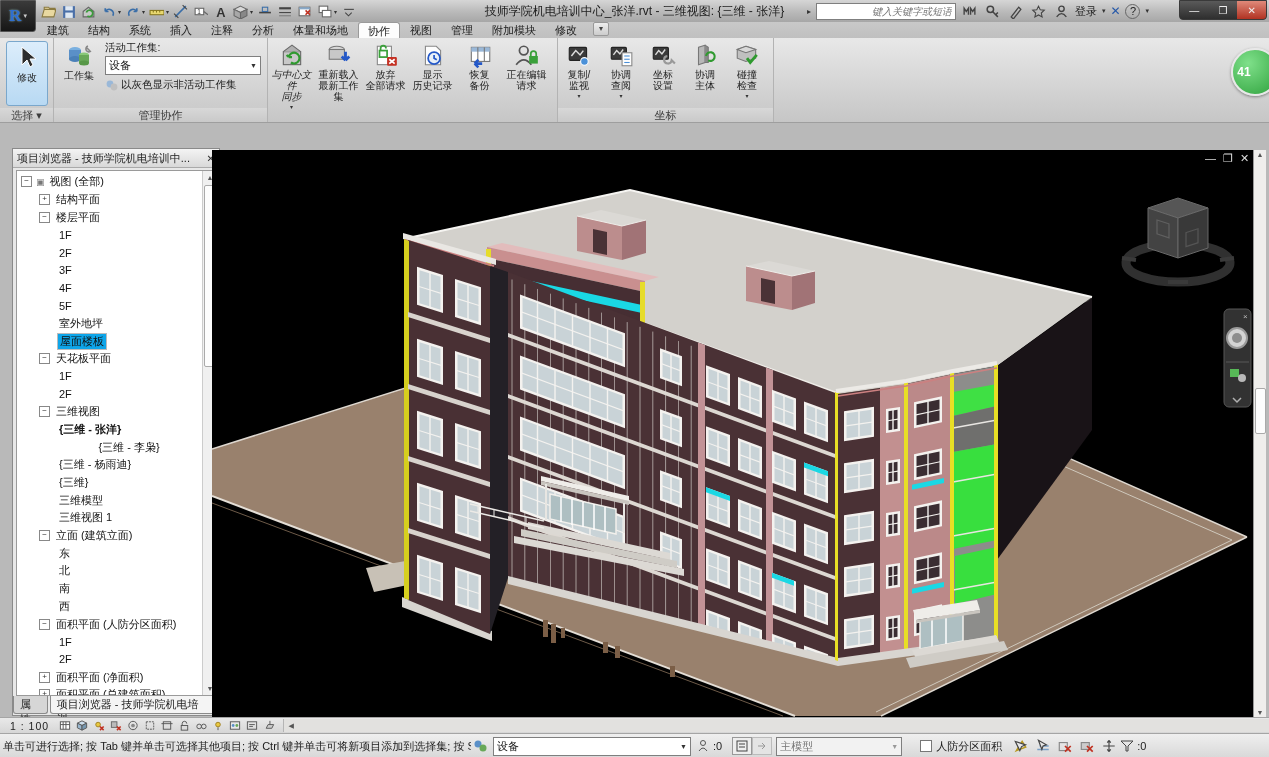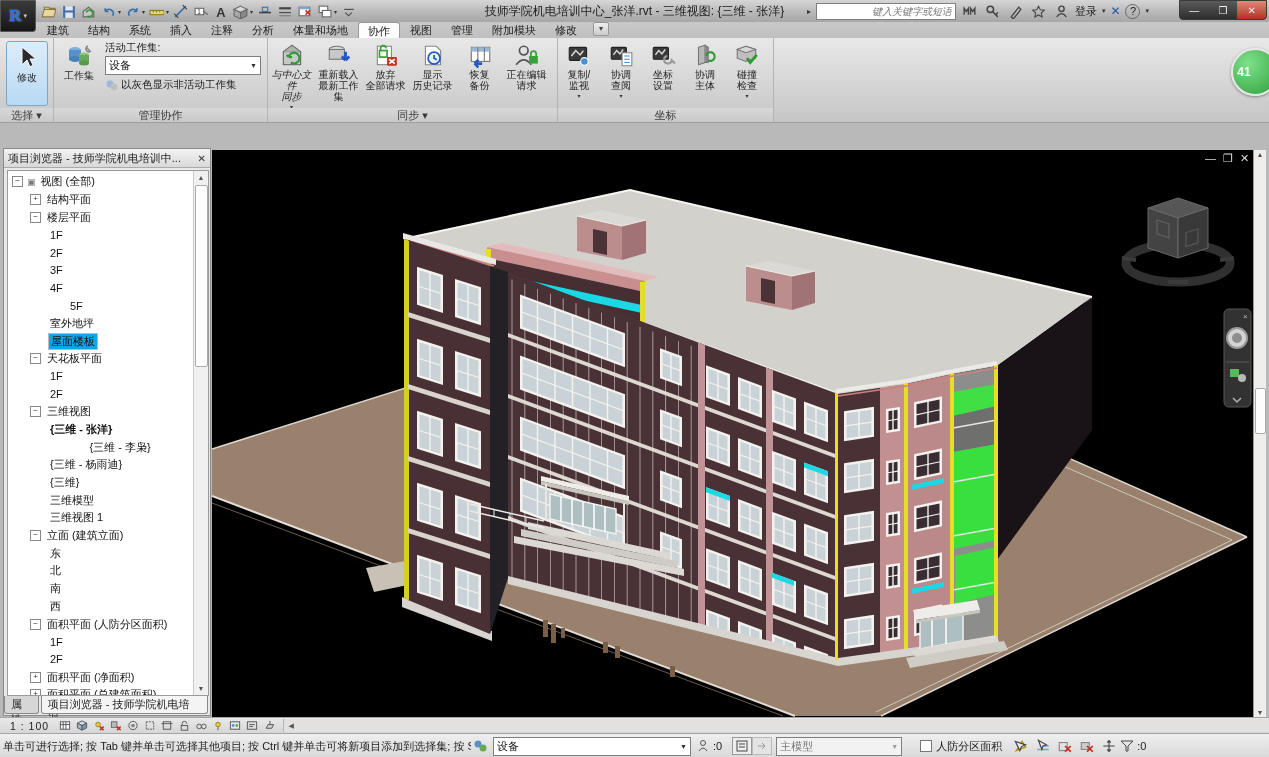--- a/index.html
+++ b/index.html
@@ -51,21 +51,21 @@
     display:flex;align-items:center;justify-content:space-between;padding:0 3px;}
   .combo .cv{overflow:hidden;white-space:nowrap;}
   .combo .ca{font-size:7px;color:#333;margin-left:4px;}
   .smallbtn{display:flex;align-items:center;gap:3px;font-size:10.5px;color:#222;margin-top:3px;}
   #badge41{right:-10px;top:48px;width:44px;height:44px;border-radius:50%;
     background:radial-gradient(circle at 35% 30%,#7fe08a,#2ea13c);border:2px solid #e8e8e8;
     color:#fff;font-size:12px;font-weight:bold;display:flex;align-items:center;justify-content:center;
     box-shadow:0 1px 3px rgba(0,0,0,.4);z-index:50;}
   #badge41 span{margin-right:22px;}
   
-  #browser{left:3px;top:148px;width:208px;height:568px;background:#e8e8e8;border:1px solid #8a8a8a;box-sizing:border-box;}
+  #browser{left:12px;top:148px;width:208px;height:568px;background:#e8e8e8;border:1px solid #8a8a8a;box-sizing:border-box;}
   #browser-title{height:18px;background:linear-gradient(#f4f4f4,#d9d9d9);border-bottom:1px solid #aaa;
     display:flex;align-items:center;font-size:11px;color:#222;padding:0 4px;justify-content:space-between;}
   #tree-wrap{position:absolute;left:3px;top:21px;width:200px;height:524px;background:#fff;
     border:1px solid #9a9a9a;overflow:hidden;}
   #tree{position:absolute;left:0;top:2px;width:184px;}
   .trow{height:17.7px;display:flex;align-items:center;font-size:11px;color:#111;white-space:nowrap;}
   .trow .expander{width:9px;height:9px;border:1px solid #888;background:#fff;font-size:8px;line-height:7px;
     text-align:center;margin-right:4px;color:#333;flex:0 0 9px;}
   .trow.bold{font-weight:bold;}
   .trow.sel .lbl{background:#0ea5e9;border:1px solid #bbb;}
@@ -370,22 +370,20 @@
           <span style="width:26px;height:26px"><svg viewBox="0 0 24 24" width="100%" height="100%">
               <circle cx="9" cy="7" r="4" fill="none" stroke="#555" stroke-width="1.6"></circle>
               <path d="M2 20 q7 -9 14 0" fill="none" stroke="#555" stroke-width="1.6"></path>
               <rect x="14" y="12" width="8" height="7" fill="#3aa03a"></rect>
               <path d="M15.5 12 v-2 a2.5 2.5 0 0 1 5 0 v2" fill="none" stroke="#3aa03a" stroke-width="1.6"></path>
             </svg></span>
           <span>正在编辑</span>
           <span>请求</span>
         </div>
       </div>
-    <div class="plabel">
-      <span>同步</span> ▾</div>
   </div>
 
   <div class="rpanel" style="width:216px">
     <div id="coord-btns" style="display:flex;padding-top:2px;">
         <div class="bigbtn" style="width: 42px;">
           <span style="width:26px;height:26px"><svg viewBox="0 0 24 24" width="100%" height="100%">
               <rect x="3" y="4" width="16" height="12" rx="1" fill="#3a3a3a" stroke="#222"></rect>
               <path d="M5 12 l4 -5 4 4 3 -4" stroke="#ddd" fill="none" stroke-width="1.4"></path>
               <circle cx="17" cy="17" r="3.5" fill="#4a90d8" stroke="#fff"></circle>
             </svg></span>
@@ -468,21 +466,21 @@
         </div>
         <div class="trow" style="padding-left: 40px;">
           <span class="lbl">2F</span>
         </div>
         <div class="trow" style="padding-left: 40px;">
           <span class="lbl">3F</span>
         </div>
         <div class="trow" style="padding-left: 40px;">
           <span class="lbl">4F</span>
         </div>
-        <div class="trow" style="padding-left: 60px;">
+        <div class="trow" style="padding-left: 40px;">
           <span class="lbl">5F</span>
         </div>
         <div class="trow" style="padding-left: 40px;">
           <span class="lbl">室外地坪</span>
         </div>
         <div class="trow sel" style="padding-left: 40px;">
           <span class="lbl">屋面楼板</span>
         </div>
         <div class="trow" style="padding-left: 22px;">
           <span class="expander">−</span>

